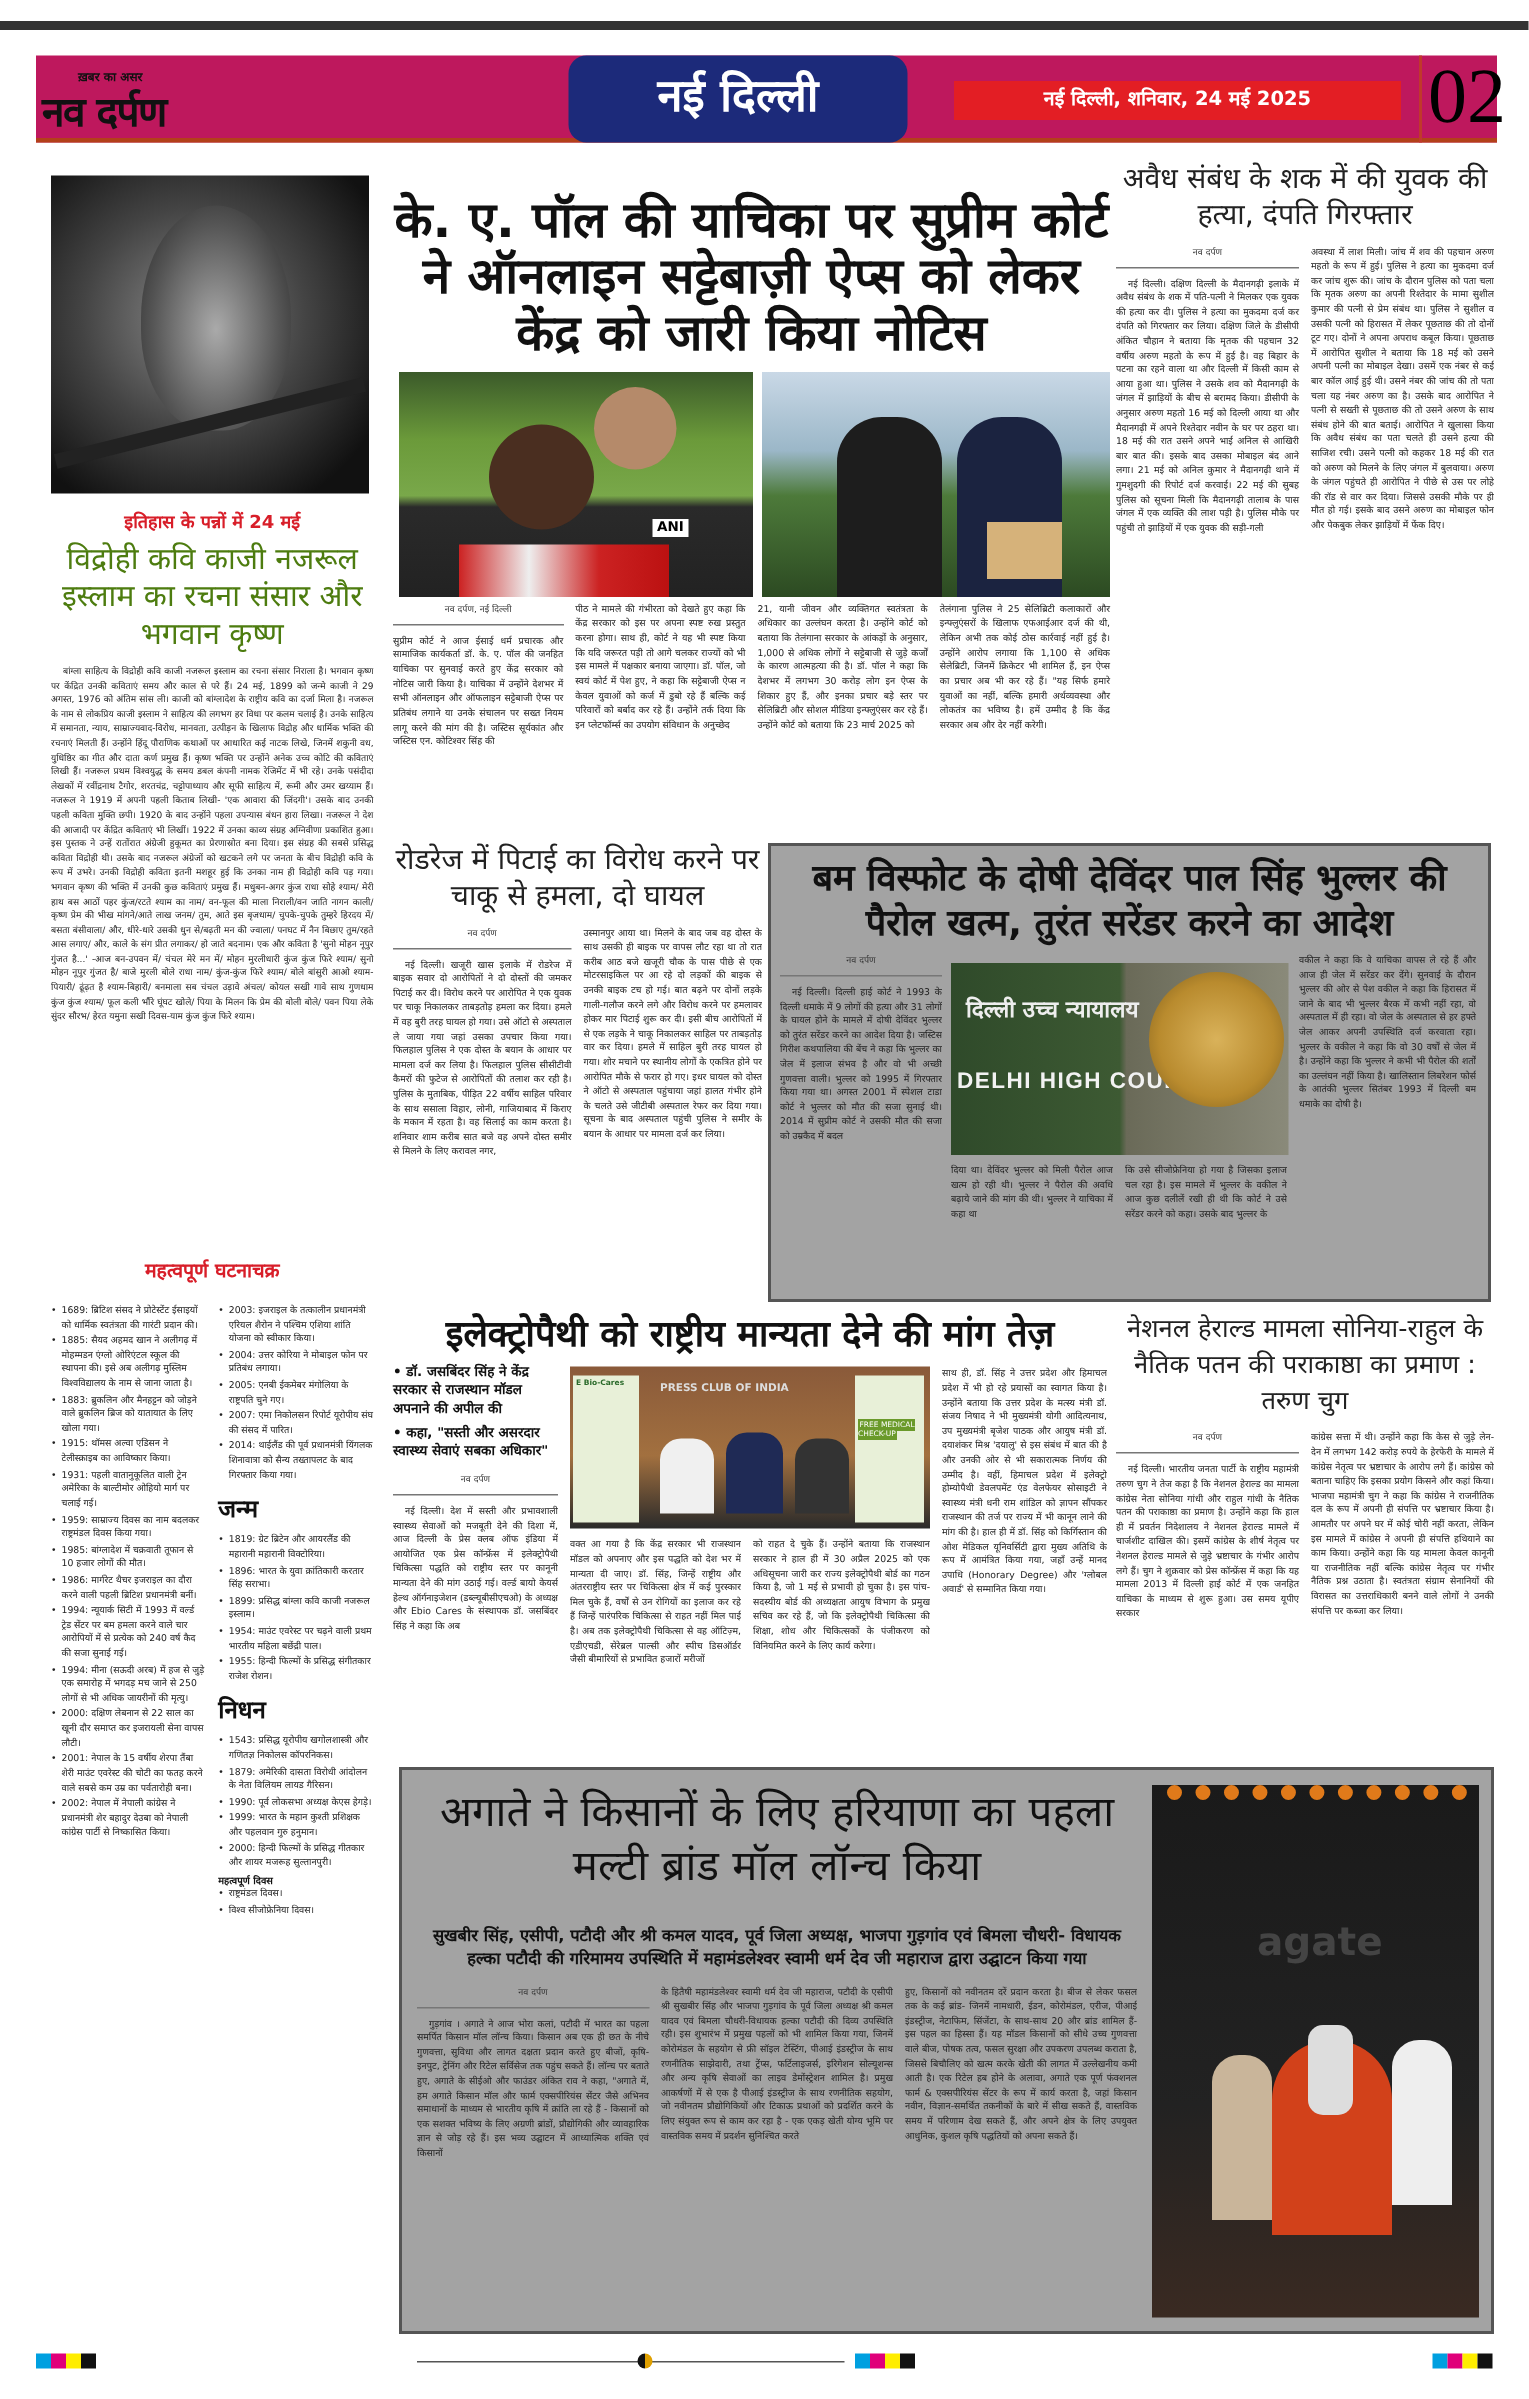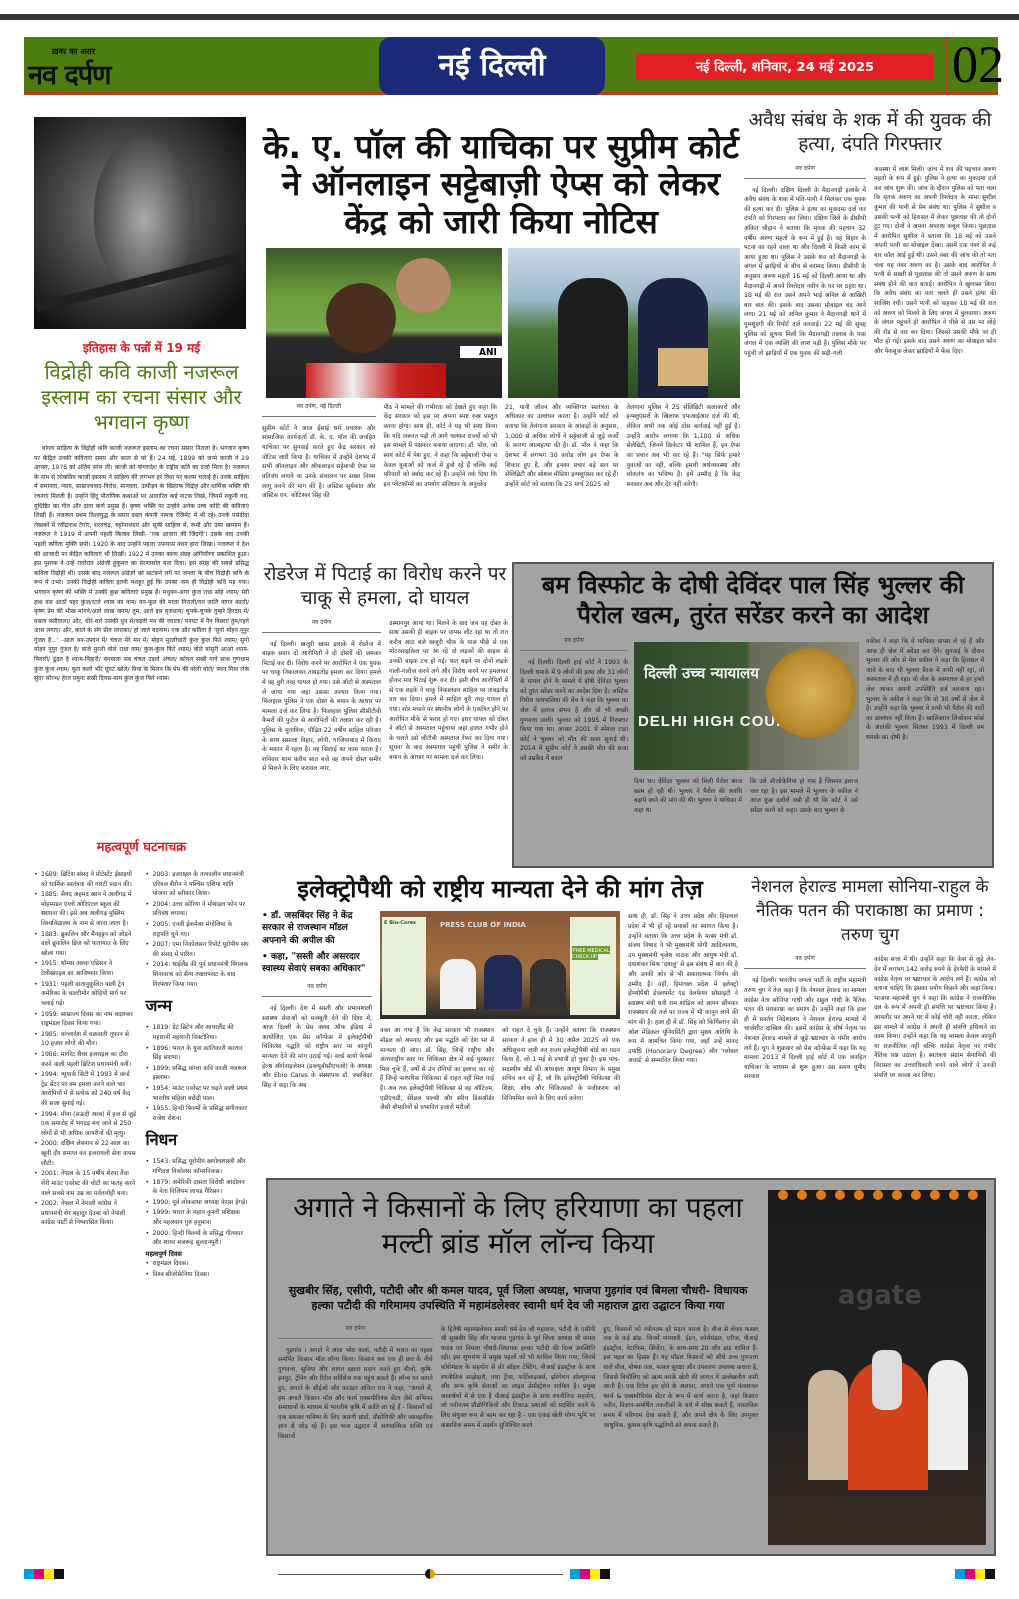--- a/index.html
+++ b/index.html
@@ -1,18 +1,18 @@
 <!DOCTYPE html>
 <html><head>
 <meta charset="utf-8">
 <style>
 *{box-sizing:border-box;margin:0;padding:0}
 body{width:1019px;height:1599px;background:#fff;font-family:"DejaVu Sans",sans-serif;color:#111;position:relative;overflow:hidden}
 .topline{position:absolute;left:0;top:14px;width:1019px;height:6px;background:#333}
-.masthead{position:absolute;left:24px;top:37px;width:974px;height:58px;background:#4d7c0f;border-bottom:3px solid #b3401a}
+.masthead{position:absolute;left:24px;top:37px;width:974px;height:58px;background:#be185d;border-bottom:3px solid #b3401a}
 .mh-tag{position:absolute;left:28px;top:8px;font-size:8px;font-weight:bold}
 .mh-logo{position:absolute;left:4px;top:18px;font-size:27px;font-weight:bold;letter-spacing:-1px}
 .mh-city{position:absolute;left:355px;top:0;width:226px;height:58px;background:#1c2a7a;border-radius:12px;color:#fff;font-size:30px;font-weight:bold;text-align:center;line-height:56px}
 .mh-date{position:absolute;left:612px;top:17px;width:298px;height:26px;background:#e31e24;color:#fff;font-size:13px;font-weight:bold;text-align:center;line-height:26px}
 .mh-sep{position:absolute;left:922px;top:0;width:2px;height:58px;background:#c0392b}
 .mh-page{position:absolute;left:928px;top:-2px;font-family:"Liberation Serif",serif;font-size:52px;color:#000;line-height:60px}
 .col{position:absolute}
 .photo{background:#333;position:absolute;overflow:hidden}
 .kicker{color:#d81e29;font-weight:bold;text-align:center}
 .hl{font-weight:bold;text-align:center;line-height:1.18;color:#111}
@@ -42,21 +42,21 @@
   <div class="mh-date">नई दिल्ली, शनिवार, 24 मई 2025</div>
   <div class="mh-sep"></div>
   <div class="mh-page">02</div>
 </header>
 
 <section class="col" style="left:34px;top:117px;width:215px;">
   <div class="photo" style="position:relative;width:212px;height:212px;background:radial-gradient(ellipse at 45% 45%,#888 0%,#444 45%,#111 85%);">
     <div style="position:absolute;left:60px;top:20px;width:100px;height:150px;border-radius:50% 50% 45% 45%;background:radial-gradient(ellipse at 50% 55%,#aaa 0%,#555 60%,#222 100%)"></div>
     <div style="position:absolute;left:0;top:160px;width:212px;height:10px;background:#222;transform:rotate(-14deg)"></div>
   </div>
-  <div class="kicker" style="font-size:12px;margin-top:10px">इतिहास के पन्नों में 19 मई</div>
+  <div class="kicker" style="font-size:12px;margin-top:10px">इतिहास के पन्नों में 24 मई</div>
   <h2 class="hl-light" style="font-size:20px;margin:4px 0 8px;color:#4d7c0f">विद्रोही कवि काजी नजरूल इस्लाम का रचना संसार और भगवान कृष्ण</h2>
   <p class="body" style="text-indent:8px;font-size:6px;line-height:1.6;height:380px;overflow:hidden">बांग्ला साहित्य के विद्रोही कवि काजी नजरूल इस्लाम का रचना संसार निराला है। भगवान कृष्ण पर केंद्रित उनकी कविताएं समय और काल से परे हैं। 24 मई, 1899 को जन्मे काजी ने 29 अगस्त, 1976 को अंतिम सांस ली। काजी को बांग्लादेश के राष्ट्रीय कवि का दर्जा मिला है। नजरूल के नाम से लोकप्रिय काजी इस्लाम ने साहित्य की लगभग हर विधा पर कलम चलाई है। उनके साहित्य में समानता, न्याय, साम्राज्यवाद-विरोध, मानवता, उत्पीड़न के खिलाफ विद्रोह और धार्मिक भक्ति की रचनाएं मिलती हैं। उन्होंने हिंदू पौराणिक कथाओं पर आधारित कई नाटक लिखे, जिनमें शकुनी वध, युधिष्ठिर का गीत और दाता कर्ण प्रमुख हैं। कृष्ण भक्ति पर उन्होंने अनेक उच्च कोटि की कविताएं लिखी हैं। नजरूल प्रथम विश्वयुद्ध के समय डबल कंपनी नामक रेजिमेंट में भी रहे। उनके पसंदीदा लेखकों में रवींद्रनाथ टैगोर, शरतचंद्र, चट्टोपाध्याय और सूफी साहित्य में, रूमी और उमर खय्याम हैं। नजरूल ने 1919 में अपनी पहली किताब लिखी- 'एक आवारा की जिंदगी'। उसके बाद उनकी पहली कविता मुक्ति छपी। 1920 के बाद उन्होंने पहला उपन्यास बंधन हारा लिखा। नजरूल ने देश की आजादी पर केंद्रित कविताएं भी लिखीं। 1922 में उनका काव्य संग्रह अग्निवीणा प्रकाशित हुआ। इस पुस्तक ने उन्हें रातोंरात अंग्रेजी हुकूमत का प्रेरणास्रोत बना दिया। इस संग्रह की सबसे प्रसिद्ध कविता विद्रोही थी। उसके बाद नजरूल अंग्रेजों को खटकने लगे पर जनता के बीच विद्रोही कवि के रूप में उभरे। उनकी विद्रोही कविता इतनी मशहूर हुई कि उनका नाम ही विद्रोही कवि पड़ गया। भगवान कृष्ण की भक्ति में उनकी कुछ कविताएं प्रमुख हैं। मधुबन-अगर कुंज राधा सोहे श्याम/ मेरी हाथ बस आठों पहर कुंज/रटते श्याम का नाम/ वन-फूल की माला निराली/वन जाति नागन काली/ कृष्ण प्रेम की भीख मांगने/आते लाख जनम/ तुम, आते इस बृजधाम/ चुपके-चुपके तुम्हरे हिरदय में/ बसता बंसीवाला/ और, धीरे-धारे उसकी धुन से/बढ़ती मन की ज्वाला/ पनघट में नैन बिछाए तुम/रहते आस लगाए/ और, काले के संग प्रीत लगाकर/ हो जाते बदनाम। एक और कविता है 'सुनो मोहन नूपुर गुंजत है...' -आज बन-उपवन में/ चंचल मेरे मन में/ मोहन मुरलीधारी कुंज कुंज फिरे श्याम/ सुनो मोहन नूपुर गुंजत है/ बाजे मुरली बोले राधा नाम/ कुंज-कुंज फिरे श्याम/ बोले बांसुरी आओ श्याम-पियारी/ ढूंढ़त है श्याम-बिहारी/ बनमाला सब चंचल उड़ावे अंचल/ कोयल सखी गावे साथ गुणधाम कुंज कुंज श्याम/ फूल कली भौंरे घूंघट खोले/ पिया के मिलन कि प्रेम की बोली बोले/ पवन पिया लेके सुंदर सौरभ/ हेरत यमुना सखी दिवस-याम कुंज कुंज फिरे श्याम।</p>
   <div class="kicker" style="font-size:13px;margin:14px 0 14px">महत्वपूर्ण घटनाचक्र</div>
   <div style="display:flex;gap:8px">
     <ul class="tl" style="flex:1" id="events-a">
         <li>1689: ब्रिटिश संसद ने प्रोटेस्टेंट ईसाइयों को धार्मिक स्वतंत्रता की गारंटी प्रदान की।</li>
         <li>1885: सैयद अहमद खान ने अलीगढ़ में मोहम्मडन एंग्लो ओरिएंटल स्कूल की स्थापना की। इसे अब अलीगढ़ मुस्लिम विश्वविद्यालय के नाम से जाना जाता है।</li>
         <li>1883: ब्रुकलिन और मैनहट्टन को जोड़ने वाले ब्रुकलिन ब्रिज को यातायात के लिए खोला गया।</li>
         <li>1915: थॉमस अल्वा एडिसन ने टेलीस्क्राइब का आविष्कार किया।</li>
         <li>1931: पहली वातानुकूलित वाली ट्रेन अमेरिका के बाल्टीमोर ओहियो मार्ग पर चलाई गई।</li>
@@ -101,21 +101,21 @@
     </div>
   </div>
 </section>
 
 <section class="col" style="left:262px;top:108px;width:478px;margin-top:20px;">
   <h1 class="hl" style="font-size:33px;line-height:1.13">के. ए. पॉल की याचिका पर सुप्रीम कोर्ट ने ऑनलाइन सट्टेबाज़ी ऐप्स को लेकर केंद्र को जारी किया नोटिस</h1>
   <div style="position:relative;height:150px;margin-top:8px">
     <div class="photo" style="left:4px;top:0;width:236px;height:150px;background:linear-gradient(180deg,#3b5a2a 0%,#6b9a3a 30%,#79a84a 55%,#2a2a2a 60%,#222 100%)">
       <div style="position:absolute;left:60px;top:35px;width:70px;height:70px;border-radius:50%;background:#4a2e20"></div>
       <div style="position:absolute;left:130px;top:10px;width:55px;height:55px;border-radius:50%;background:#b58a6a"></div>
-      <div style="position:absolute;left:194px;top:98px;background:#fff;color:#000;font-size:9px;font-weight:bold;padding:1px 19px">ANI</div>
+      <div style="position:absolute;left:169px;top:98px;background:#fff;color:#000;font-size:9px;font-weight:bold;padding:1px 3px">ANI</div>
       <div style="position:absolute;left:40px;top:115px;width:140px;height:35px;background:linear-gradient(90deg,#c22,#eee,#c22,#b11)"></div>
     </div>
     <div class="photo" style="left:246px;top:0;width:232px;height:150px;background:linear-gradient(180deg,#c9d8e6 0%,#9bb7c8 35%,#4d7a3a 55%,#2c4a22 100%)">
       <div style="position:absolute;left:50px;top:30px;width:70px;height:120px;background:#1d1d1d;border-radius:30px 30px 0 0"></div>
       <div style="position:absolute;left:130px;top:30px;width:70px;height:120px;background:#1b2340;border-radius:30px 30px 0 0"></div>
       <div style="position:absolute;left:150px;top:100px;width:50px;height:38px;background:#d6b27a"></div>
     </div>
   </div>
   <div class="cols" style="margin-top:4px">
     <div>

